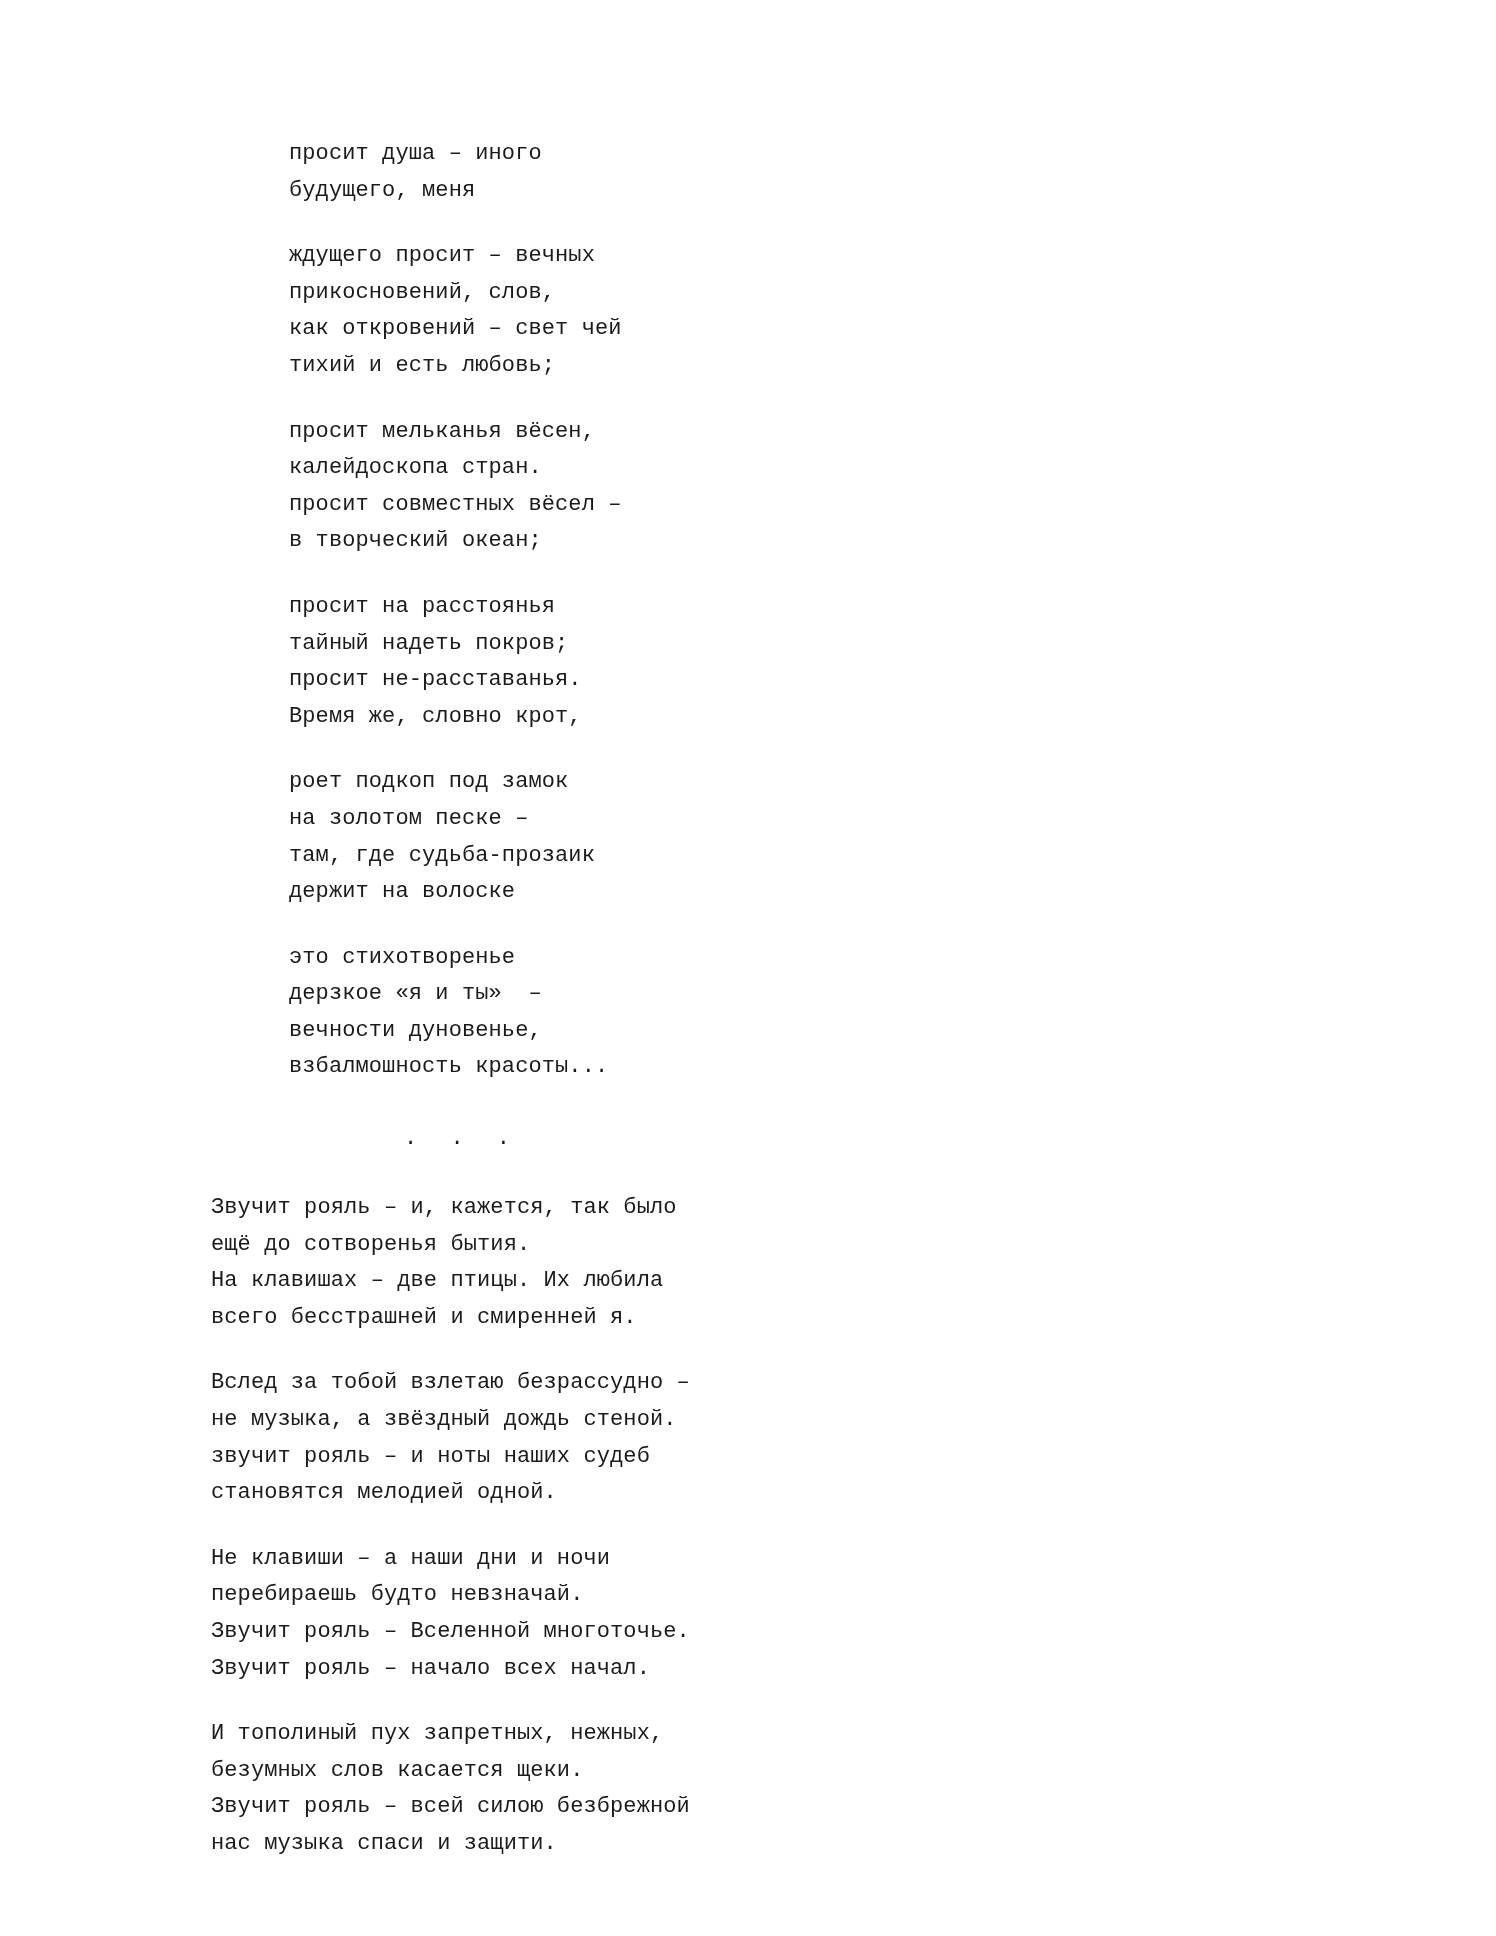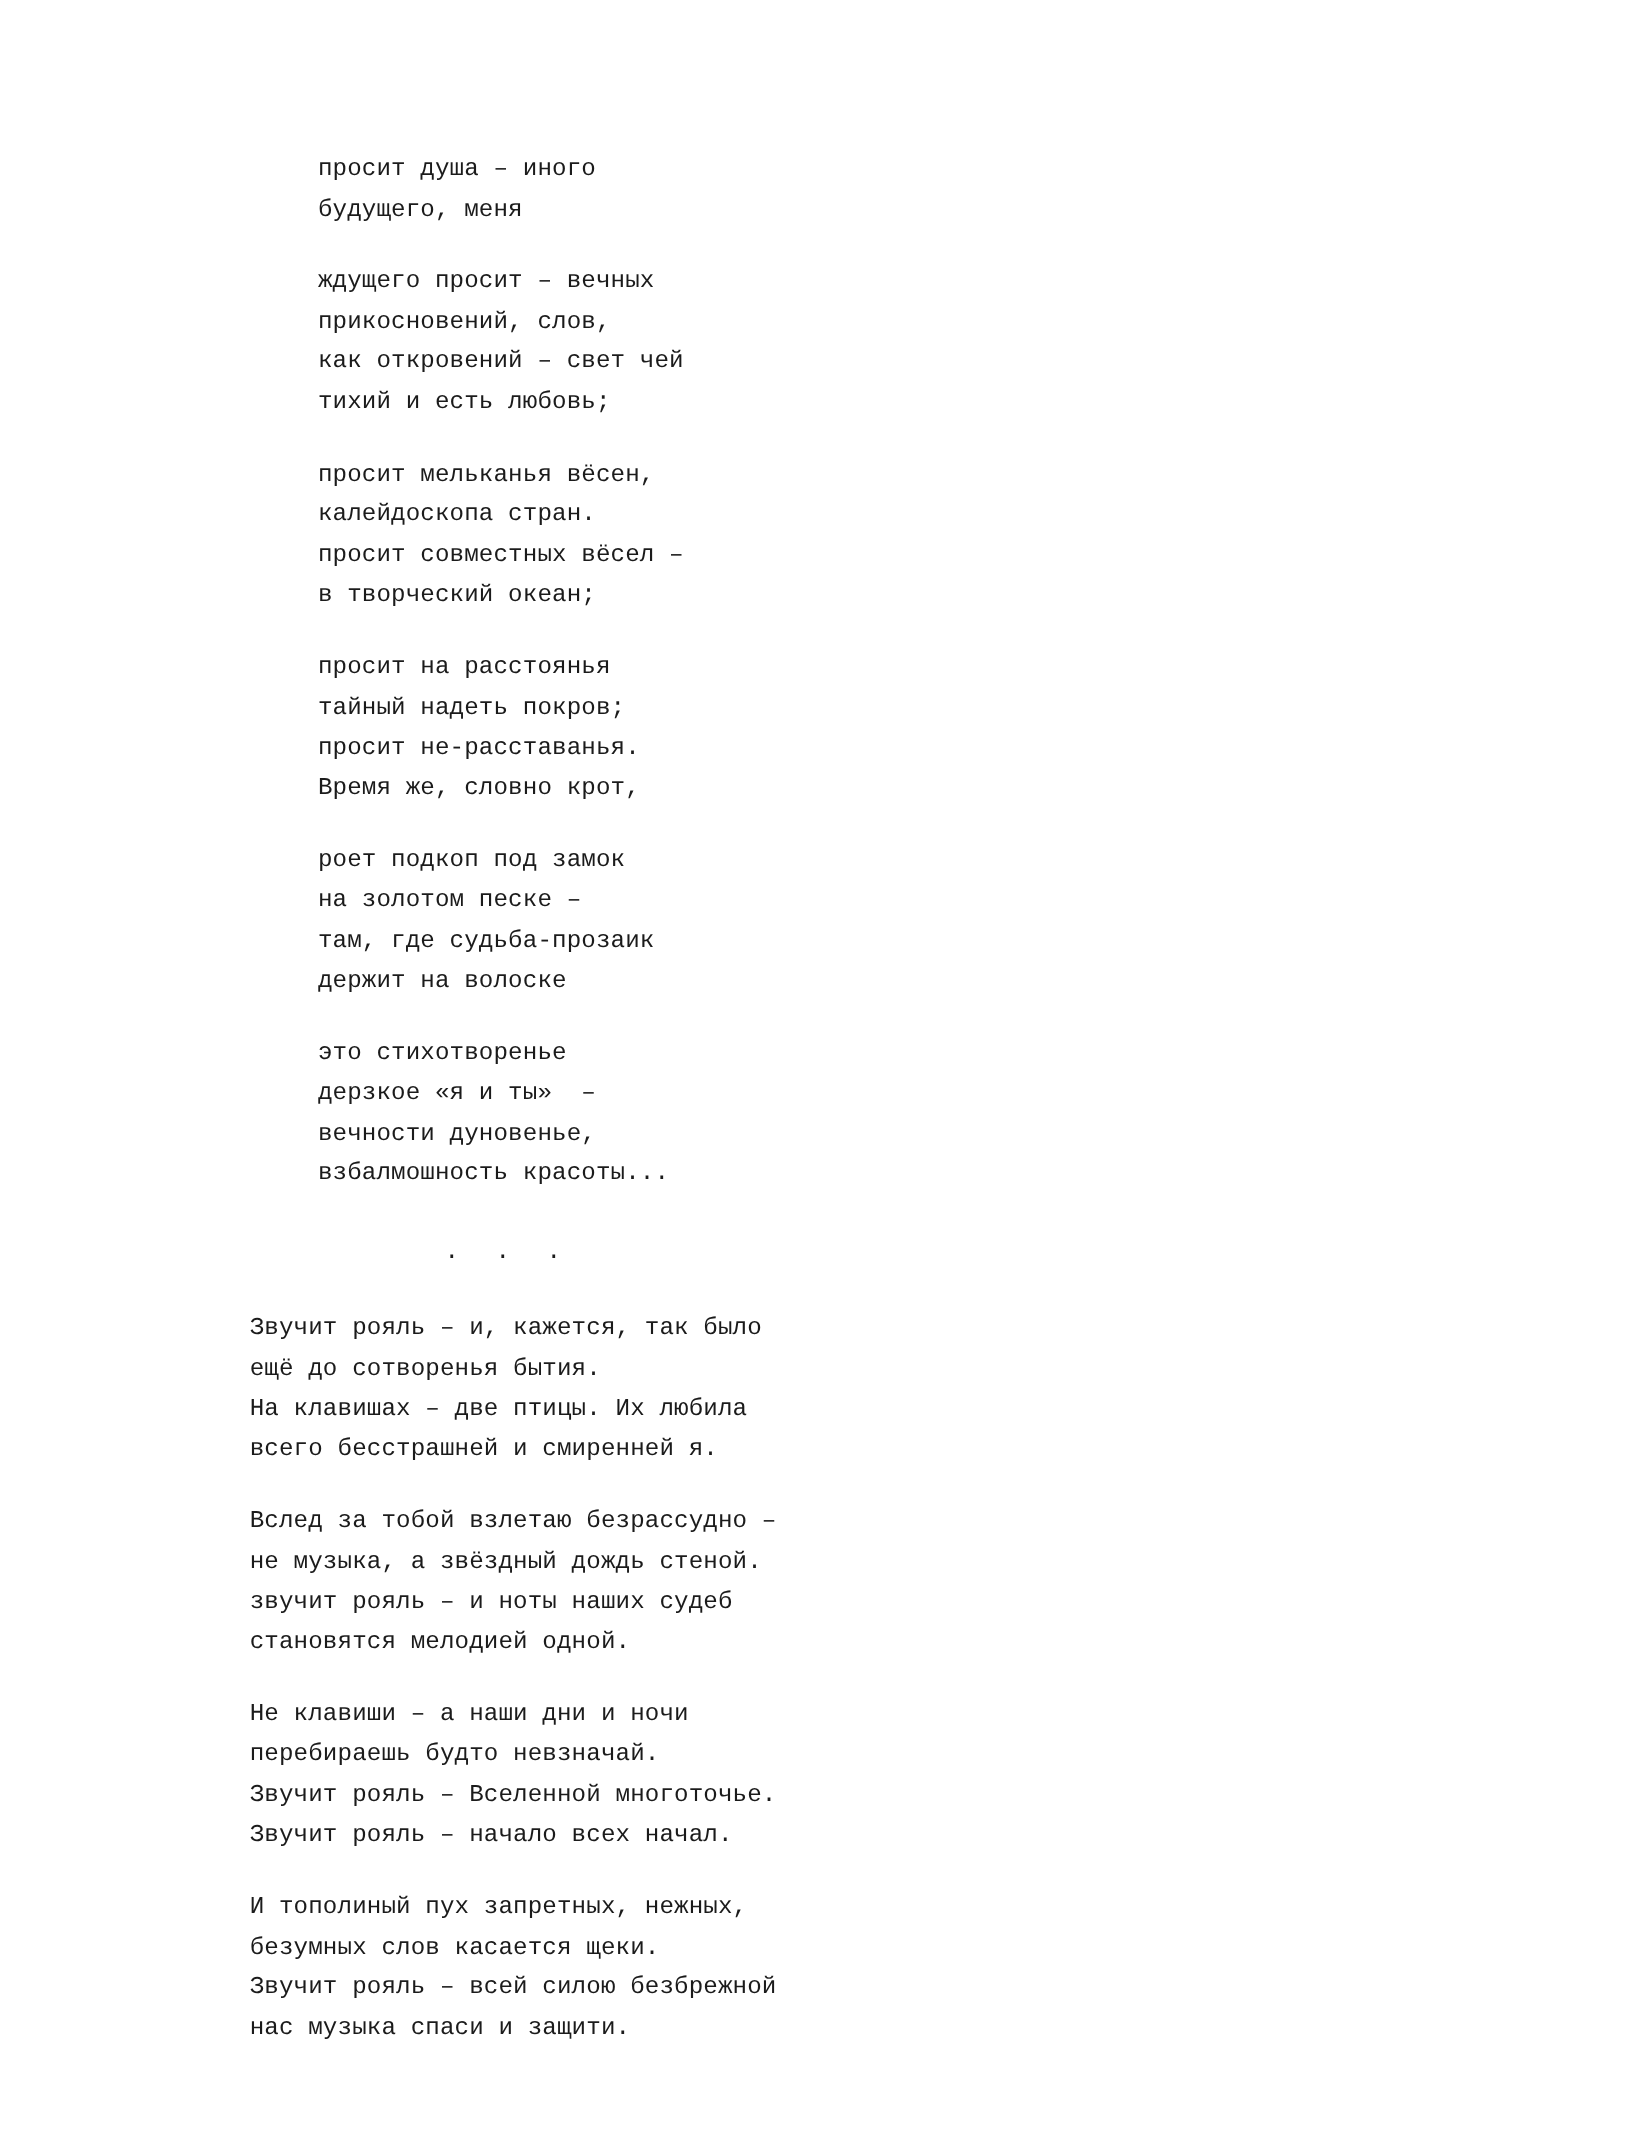--- a/index.html
+++ b/index.html
@@ -18,21 +18,21 @@
     margin-top: 43px;
   }
   .poem {
     position: absolute;
     font-size: 22px;
     line-height: 36.6px;
     letter-spacing: 0.1px;
     white-space: pre;
   }
   .poem-1 { left: 289px; top: 93px; }
-  .poem-2 { left: 227px; top: 1147px; }
+  .poem-2 { left: 211px; top: 1147px; }
   .stanza { margin: 0 0 29px 0; }
   .stanza:last-child { margin-bottom: 0; }
   .line { height: 36.6px; }
   .divider {
     position: absolute;
     left: 404px;
     top: 1078px;
     font-size: 22px;
     line-height: 36.6px;
     word-spacing: 20px;

